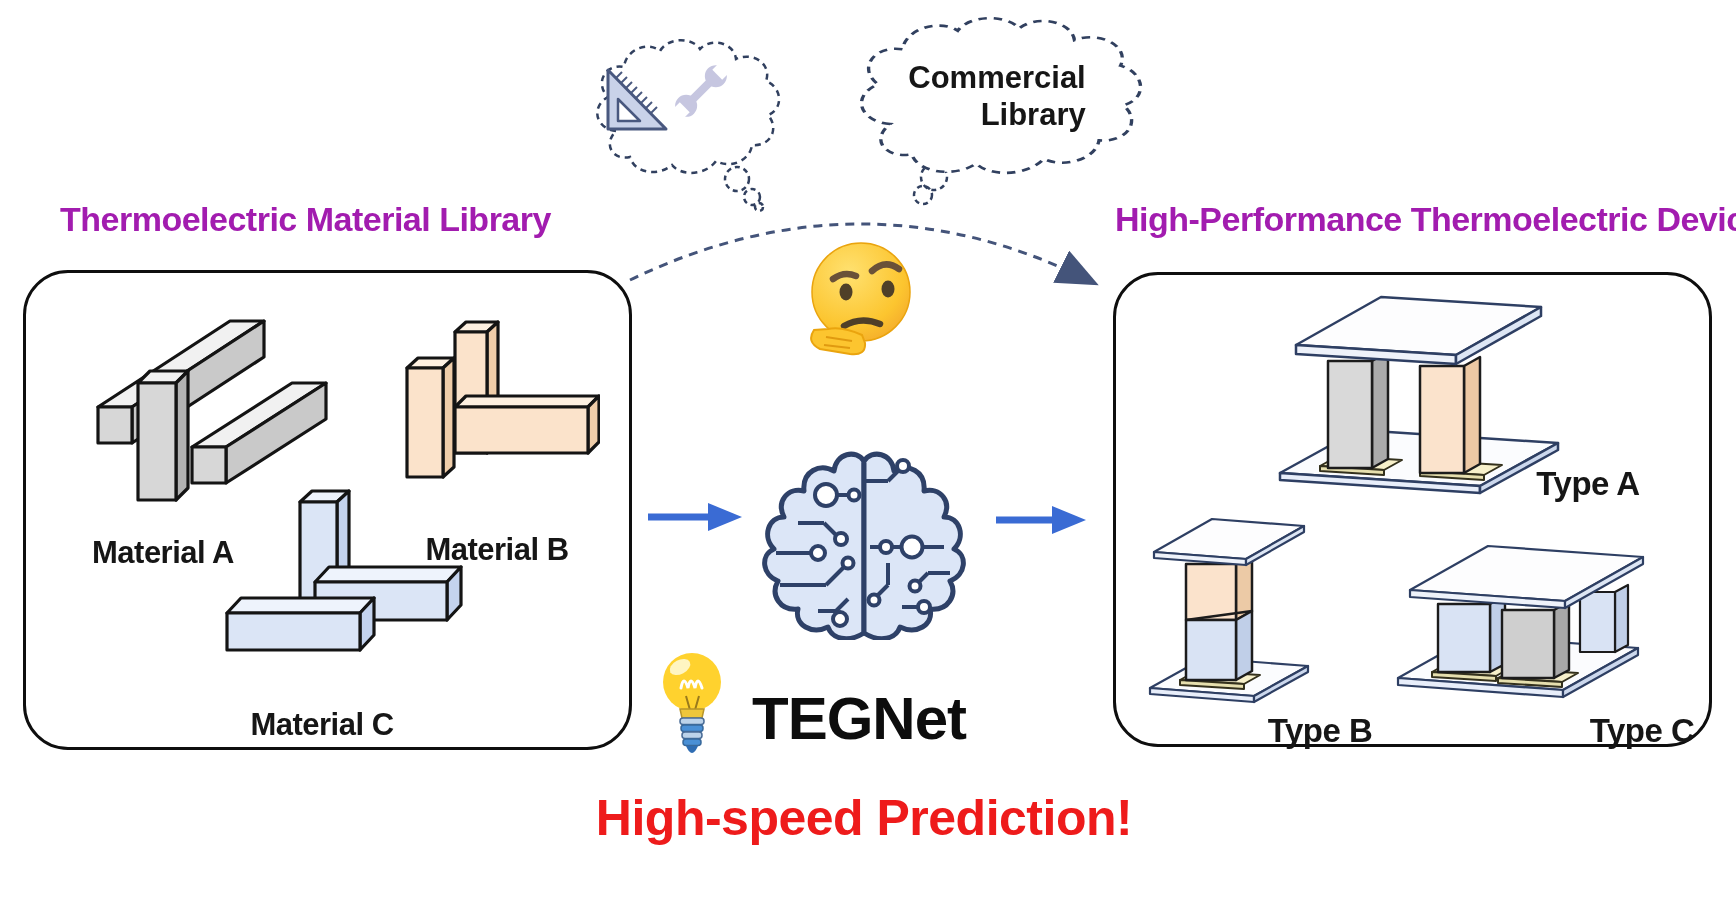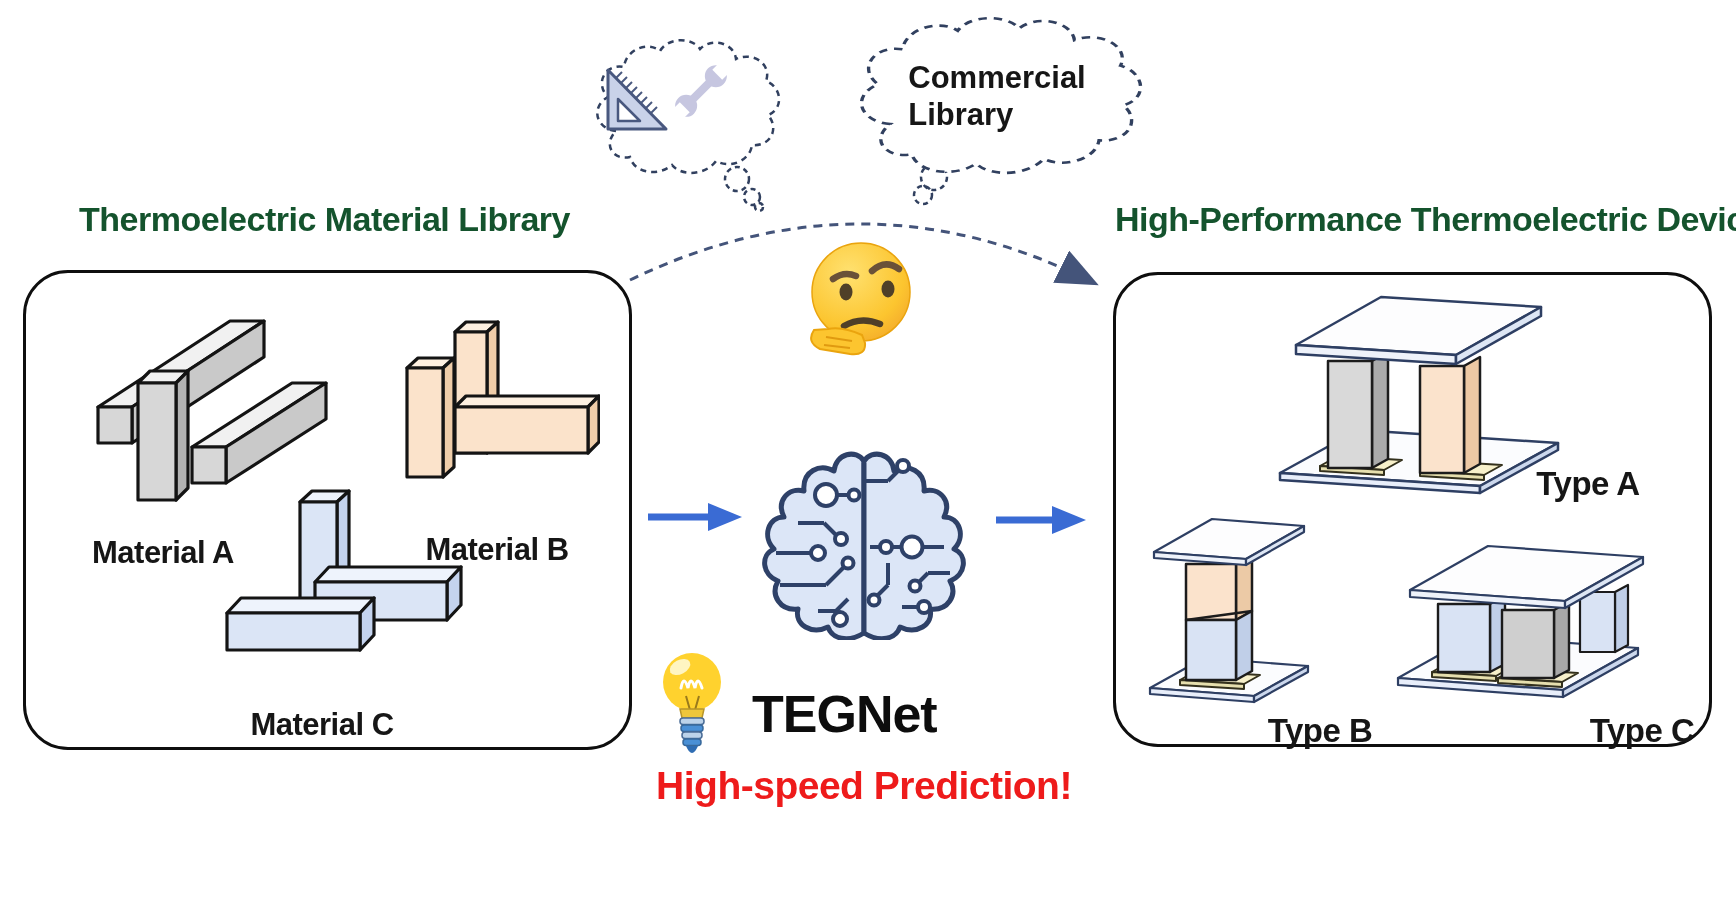--- a/index.html
+++ b/index.html
@@ -2,41 +2,42 @@
 <html><head>
 <meta charset="utf-8">
 <style>
   html,body{margin:0;padding:0;background:#ffffff;}
   #canvas{
     position:relative;width:1736px;height:906px;background:#ffffff;overflow:hidden;
     font-family:"Liberation Sans",sans-serif;
   }
   .abs{position:absolute;}
   .heading{
-    font-weight:bold;color:#14532d;font-size:34px;letter-spacing:-0.5px;
-    text-align:right;white-space:nowrap;
+    font-weight:bold;color:#a21caf;font-size:34px;letter-spacing:-0.5px;
+    text-align:left;white-space:nowrap;
   }
   .mat-label,.type-label{
     font-weight:bold;color:#161616;font-size:31px;letter-spacing:-0.5px;
     text-align:center;white-space:nowrap;transform:translateX(-50%);margin-top:40px;
   }
   .type-label{font-size:33px;}
   .cloud-text{
     font-weight:bold;color:#161616;font-size:31px;line-height:1.18;
-    text-align:left;white-space:nowrap;transform:translateX(-50%);
+    text-align:right;white-space:nowrap;transform:translateX(-50%);
   }
   .panel-box{
     position:absolute;border:3.5px solid #0e0e0e;border-radius:45px;background:transparent;
   }
   .tegnet{
-    font-weight:bold;color:#0d0d0d;font-size:52px;letter-spacing:-1px;white-space:nowrap;
+    font-weight:bold;color:#0d0d0d;font-size:60px;letter-spacing:-1px;white-space:nowrap;
   }
   .prediction{
-    font-weight:bold;color:#ee1b1b;font-size:39px;letter-spacing:-0.5px;white-space:nowrap;
+    font-weight:bold;color:#ee1b1b;font-size:50px;letter-spacing:-0.5px;white-space:nowrap;
     transform:translateX(-50%);
+    margin-top:25px;
   }
   svg{display:block;}
 </style>
 </head>
 <body>
 
 <div id="canvas">
 
   <svg class="abs" style="left:0;top:0" width="1736" height="906" viewBox="0 0 1736 906">
     <defs>

